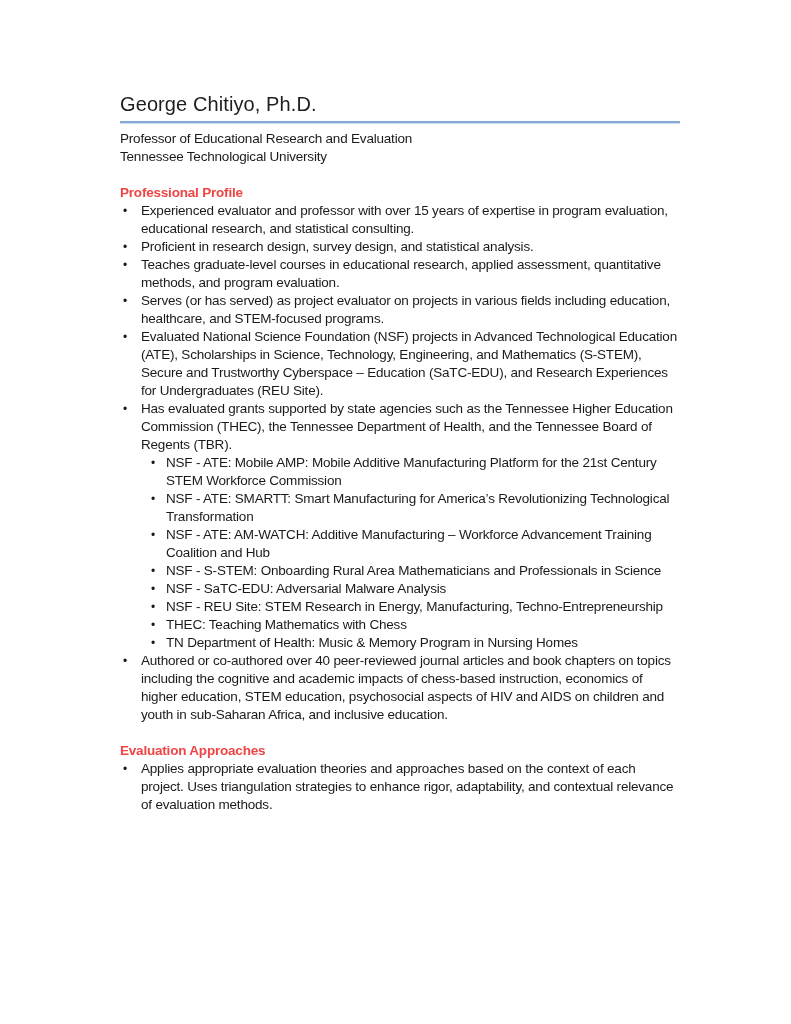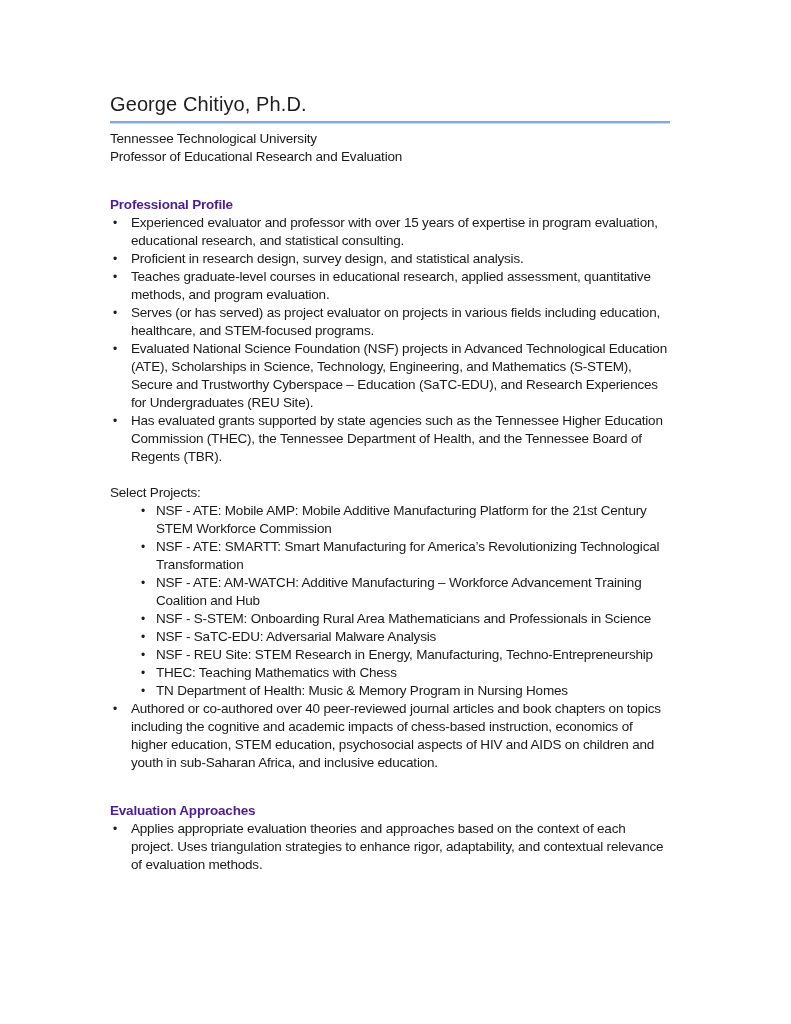--- a/index.html
+++ b/index.html
@@ -19,21 +19,21 @@
     position: absolute;
     left: 0;
     top: 0;
     width: 791px;
     height: 1024px;
     background: #ffffff;
     overflow: hidden;
   }
   .content {
     position: absolute;
-    left: 110px;
+    left: 120px;
     top: 92px;
     width: 560px;
   }
   h1.doc-title {
     margin: 0;
     padding: 0 0 5px 0;
     font-size: 20px;
     line-height: 24px;
     font-weight: 400;
     color: #1e1e1e;
@@ -42,25 +42,25 @@
     box-shadow: 0 1px 0 #c9dbee;
   }
   .contact {
     margin-top: 7px;
     font-size: 13.5px;
     line-height: 18px;
     letter-spacing: -0.2px;
   }
   .contact div { white-space: nowrap; }
   h2.sec-heading {
-    margin: 30px 0 0 0;
+    margin: 18px 0 0 0;
     font-size: 13.5px;
     line-height: 18px;
     font-weight: 700;
-    color: #4c1d95;
+    color: #ef4444;
     letter-spacing: -0.2px;
   }
   .label-line {
     margin-top: 18px;
     font-size: 13.5px;
     line-height: 18px;
     letter-spacing: -0.2px;
   }
   ul.blist {
     list-style: none;
@@ -91,22 +91,22 @@
 </style>
 </head>
 <body>
 
 <div class="page">
   <div class="content">
 
     <header>
       <h1 class="doc-title">George Chitiyo, Ph.D.</h1>
       <div class="contact">
+        <div>Professor of Educational Research and Evaluation</div>
         <div>Tennessee Technological University</div>
-        <div>Professor of Educational Research and Evaluation</div>
       </div>
     </header>
 
     <section>
       <h2 class="sec-heading">Professional Profile</h2>
       <ul class="blist">
         <li>
           <span class="dot">•</span>
           <span class="btext">Experienced evaluator and professor with over 15 years of expertise in program evaluation, educational research, and statistical consulting.</span>
         </li>
@@ -130,21 +130,20 @@
         <li>
           <span class="dot">•</span>
           <span class="btext">Evaluated National Science Foundation (NSF) projects in Advanced Technological Education (ATE), Scholarships in Science, Technology, Engineering, and Mathematics (S-STEM), Secure and Trustworthy Cyberspace – Education (SaTC-EDU), and Research Experiences for Undergraduates (REU Site).</span>
         </li>
         <li>
           <span class="dot">•</span>
           <span class="btext">Has evaluated grants supported by state agencies such as the Tennessee Higher Education Commission (THEC), the Tennessee Department of Health, and the Tennessee Board of Regents (TBR).</span>
         </li>
       </ul>
 
-      <div class="label-line">Select Projects:</div>
       <ul class="blist nested">
         <li>
           <span class="dot">•</span>
           <span class="btext">NSF - ATE: Mobile AMP: Mobile Additive Manufacturing Platform for the 21st Century STEM Workforce Commission</span>
         </li>
         <li>
           <span class="dot">•</span>
           <span class="btext">NSF - ATE: SMARTT: Smart Manufacturing for America’s Revolutionizing Technological Transformation</span>
         </li>
         <li>

